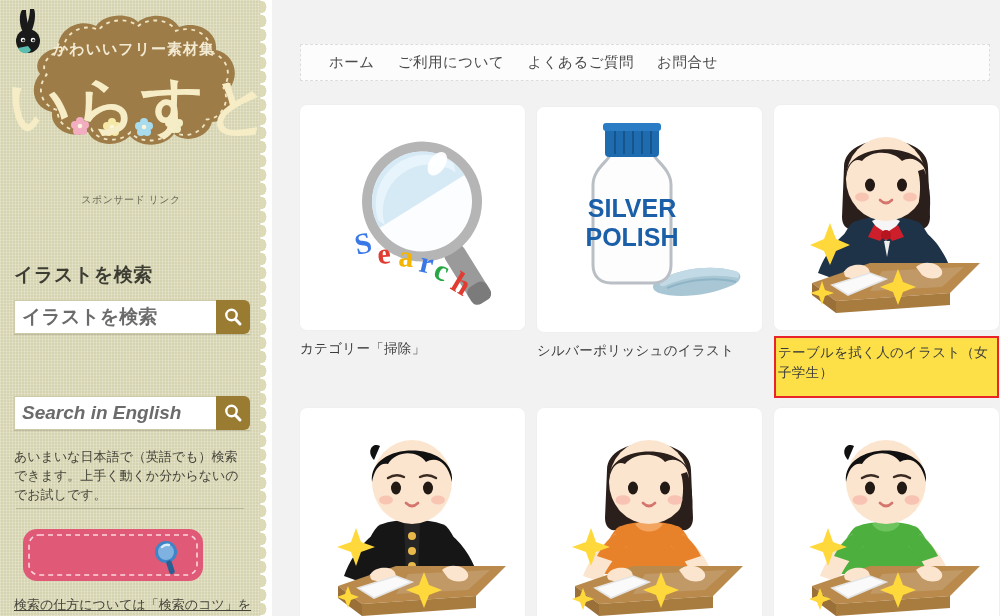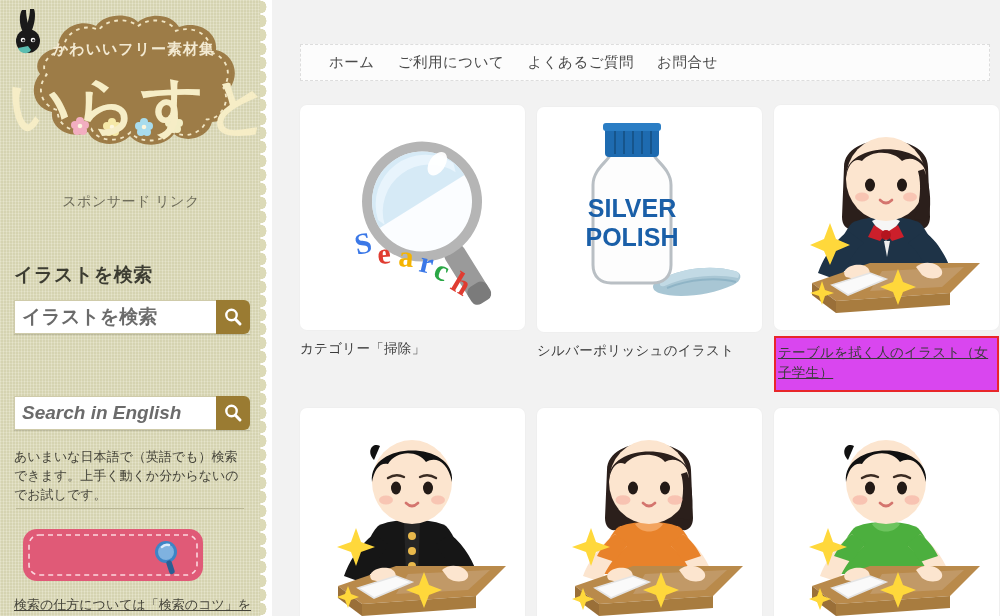--- a/index.html
+++ b/index.html
@@ -75,21 +75,21 @@
   }
   #logo-sub { top: 38px; font-size: 15px; letter-spacing: 1px; color:#f3ead2; }
   #logo-main { top: 62px; font-size: 62px; letter-spacing: 3px; color:#f6edc6; }
 
   
   #sponsored {
     position: absolute;
     left: 0; top: 193px;
     width: 262px;
     text-align: center;
-    font-size: 14px;
+    font-size: 10px;
     color: #6e6c5a;
     letter-spacing: .5px;
   }
 
   
   .side-h {
     position: absolute;
     left: 14px;
     font-size: 19px;
     font-weight: bold;
@@ -238,24 +238,23 @@
   .card-cap {
     margin-top: 9px;
     font-size: 13.5px;
     line-height: 1.5;
     color: #3b3b3b;
     letter-spacing: .3px;
     cursor: pointer;
   }
   .card-cap.hl {
     border: 2px solid #e8262a;
-    background: #d946ef;
+    background: #fde047;
     margin-top: 6px;
-    padding: 5px 2px 6px;
-    text-decoration: underline;
+    padding: 5px 2px 12px;
   }
 
   svg { display: block; }
 </style>
 </head>
 <body>
 
 <div id="page">
 
   <aside id="sidebar">

